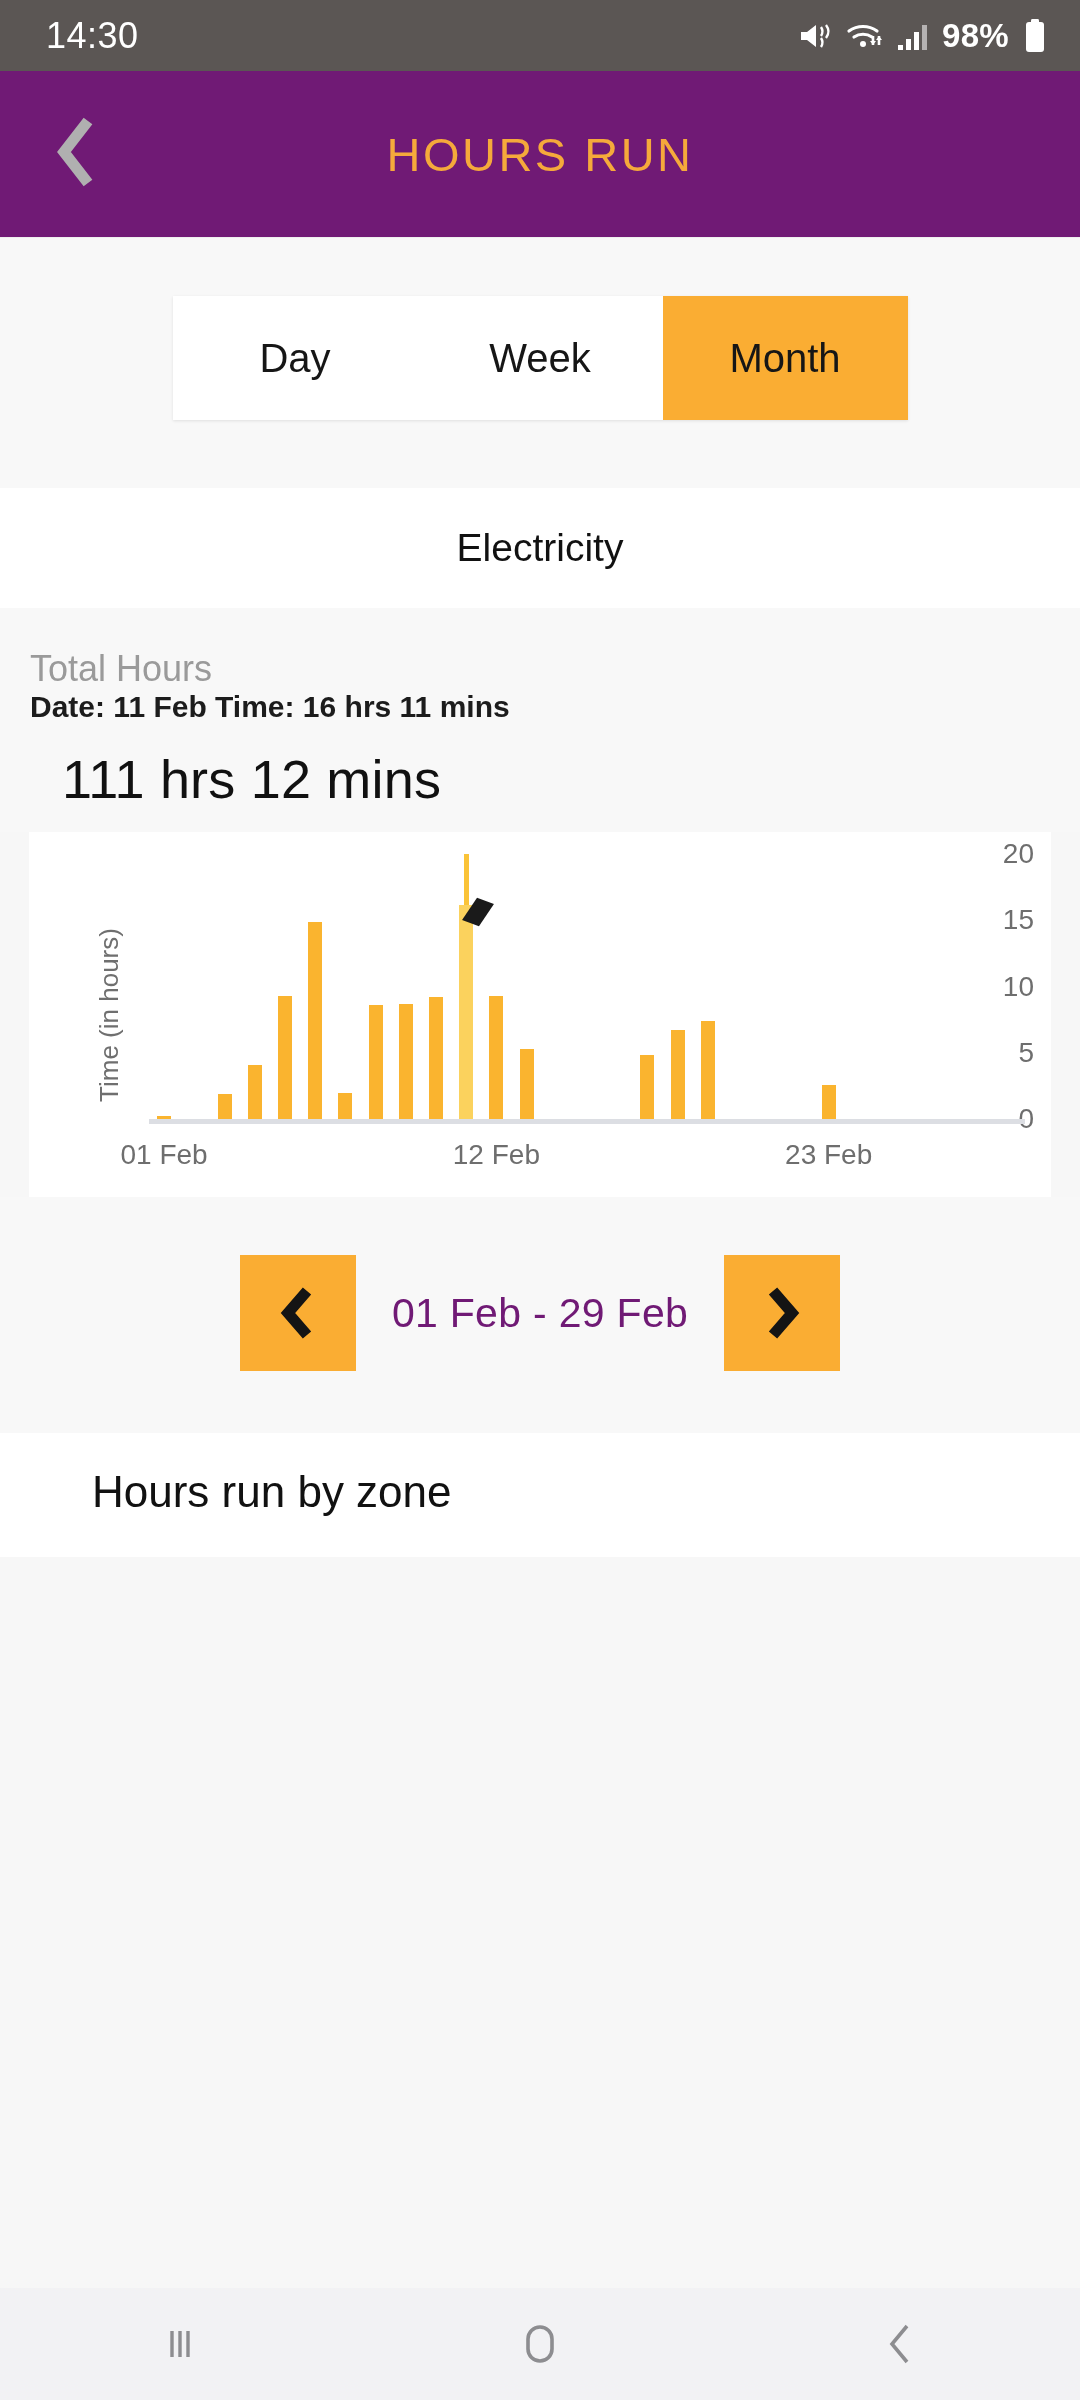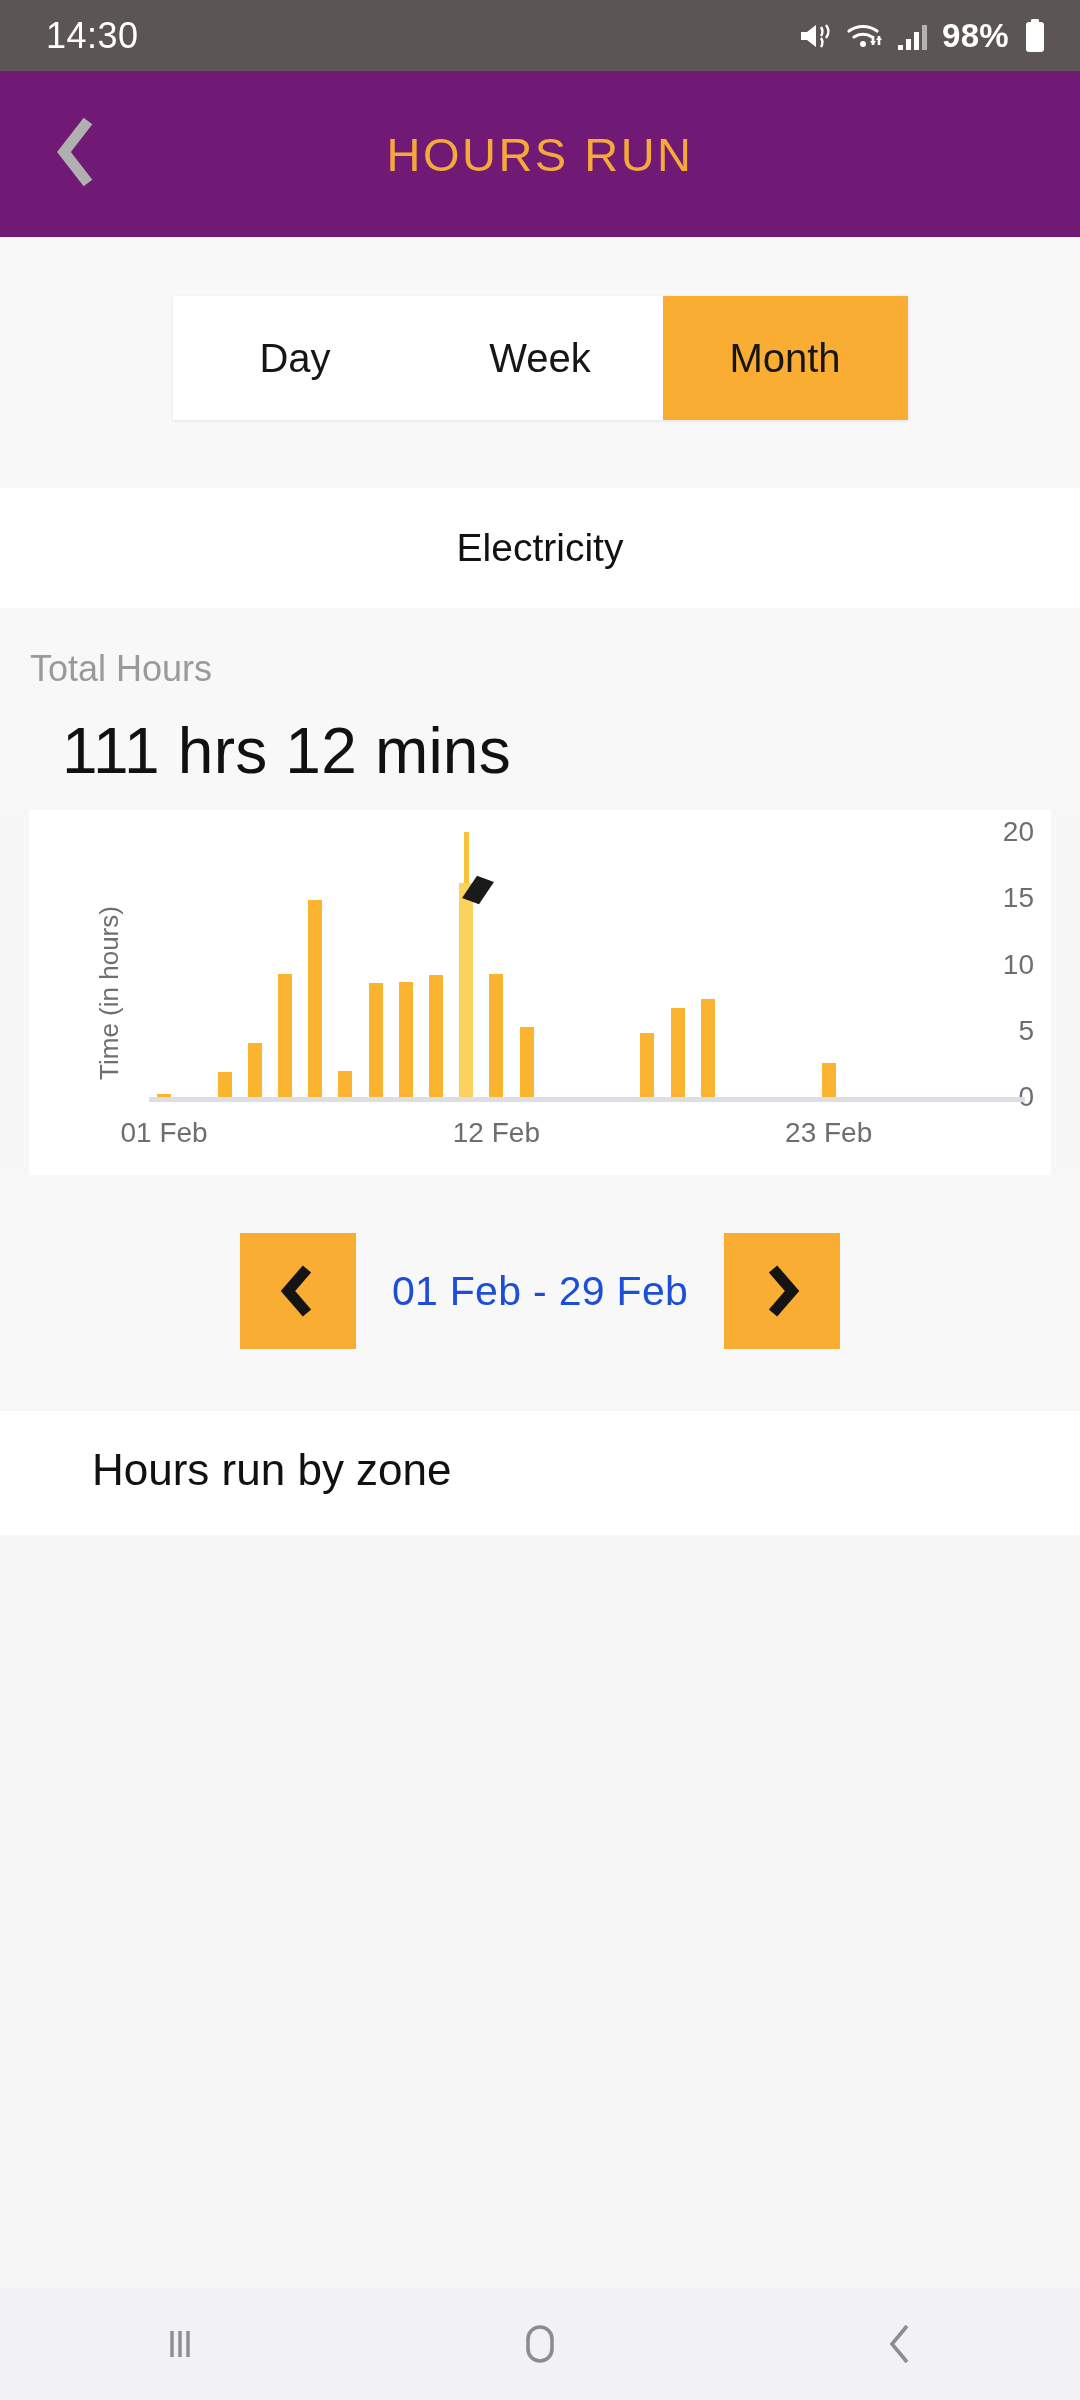--- a/index.html
+++ b/index.html
@@ -56,21 +56,21 @@
 
   
   .totals{ background:#f8f8f8; padding:40px 0 0; }
   .totals-row{
     display:flex; align-items:baseline; justify-content:space-between;
     padding:0 34px 0 30px;
     flex-direction:column;
   }
   .totals-label{ font-size:36px; color:#9a9a9a; }
   .totals-tip{ font-size:30px; color:#1c1c1c; font-weight:600; }
-  .totals-value{ font-size:64px; color:#111; padding:24px 0 22px 62px; letter-spacing:.2px;}
+  .totals-value{ font-size:54px; color:#111; padding:24px 0 22px 62px; letter-spacing:.2px;}
 
   
   .chart-card{
     margin:0 29px; background:#fff; height:365px; position:relative;
   }
   .chart-card-inner{ position:absolute; inset:0; }
   .plot{ position:absolute; left:0; top:0; right:0; bottom:0; }
   .ylab{
     position:absolute; left:-6px; top:50%;
     transform:translateY(-50%) rotate(-90deg);
@@ -95,21 +95,21 @@
 
   
   .datenav{
     background:#f8f8f8; display:flex; align-items:center; justify-content:center;
     gap:0; padding:58px 0 62px;
   }
   .nav-btn{
     width:116px; height:116px; background:#faad33;
     display:flex; align-items:center; justify-content:center;
   }
-  .date-range{ font-size:41px; color:#1d4ed8; padding:0 36px; letter-spacing:.3px;text-align:right;}
+  .date-range{ font-size:41px; color:#701a75; padding:0 36px; letter-spacing:.3px;text-align:right;}
 
   
   .zone{ background:#ffffff; padding:34px 0 40px 92px; }
   .zone-title{ font-size:44px; color:#111; }
 
   
   .navbar{
     position:absolute; left:0; right:0; bottom:0; height:112px;
     background:#f2f2f4; display:flex; align-items:center;
   }
@@ -171,20 +171,21 @@
   </div>
 </div>
 
 <div class="tabs">
   <div class="tab">Electricity</div>
 </div>
 
 <div class="totals">
   <div class="totals-row">
     <div class="totals-label">Total Hours</div>
+    <div class="totals-tip">Date: 11 Feb Time: 16 hrs 11 mins</div>
   </div>
   <div class="totals-value">111 hrs 12 mins</div>
 </div>
 
 <div class="chart-card">
   <div class="chart-card-inner">
     <div class="ylab">Time (in hours)</div>
     <div class="plot" id="plot">
         <div class="ytick" style="top: 287px; width: 98px;">0</div>
         <div class="ytick" style="top: 220.75px; width: 98px;">5</div>

